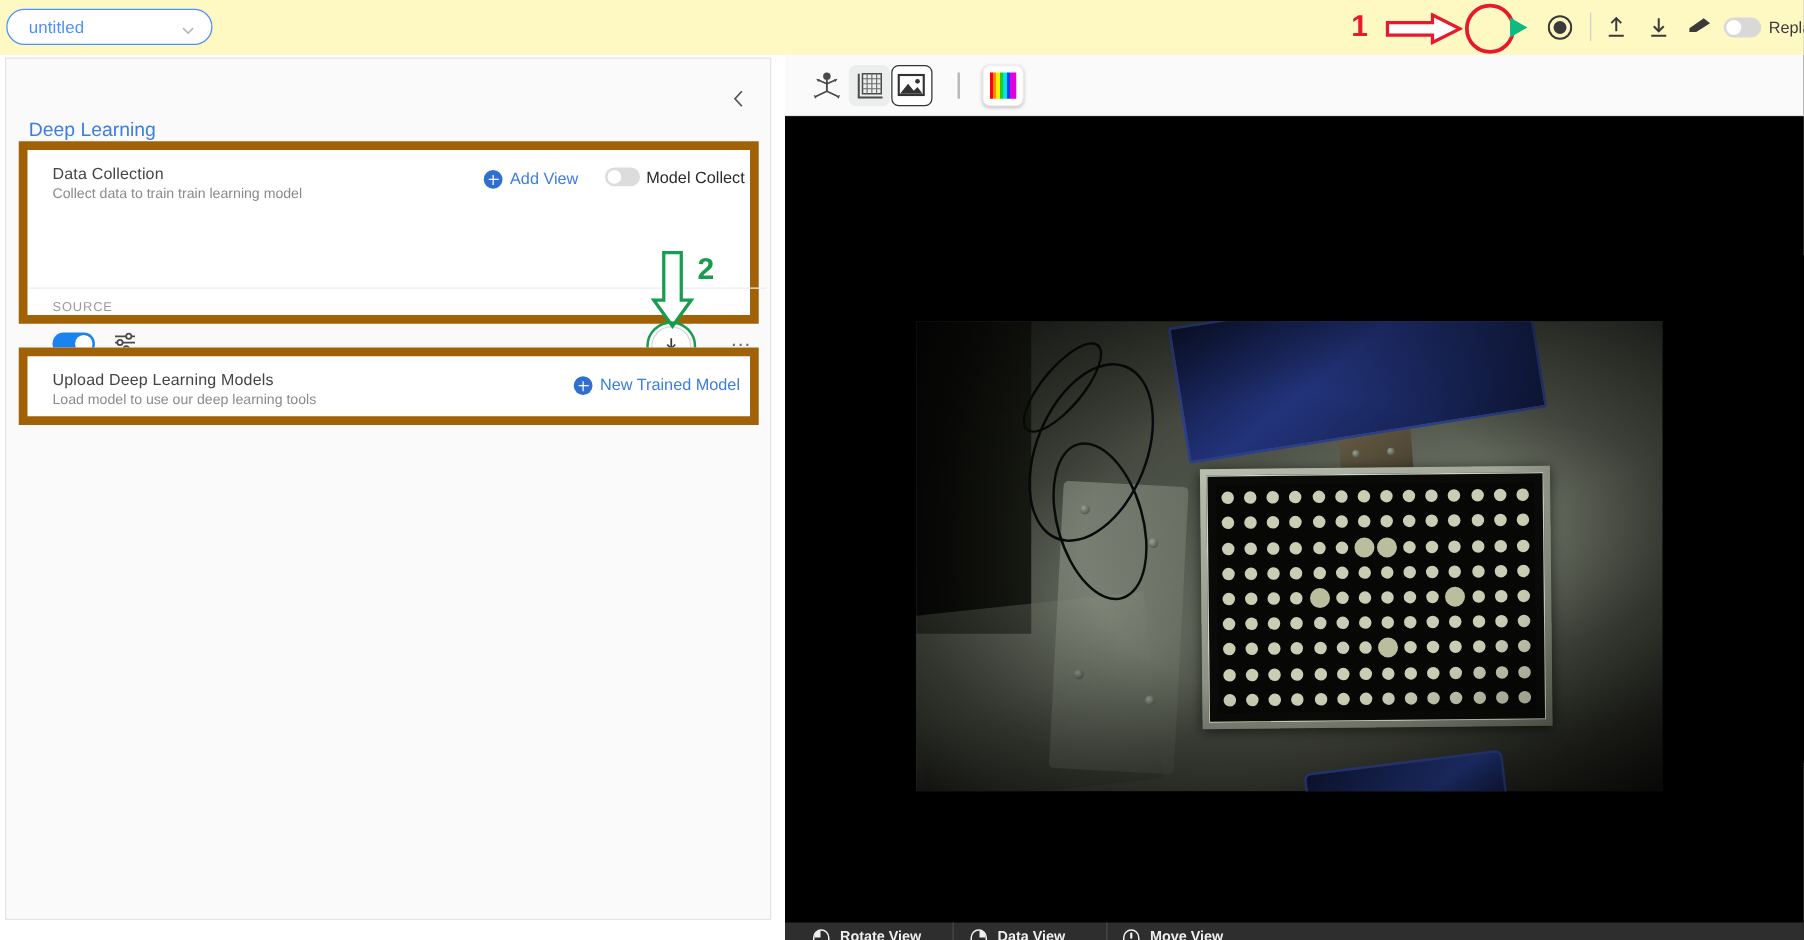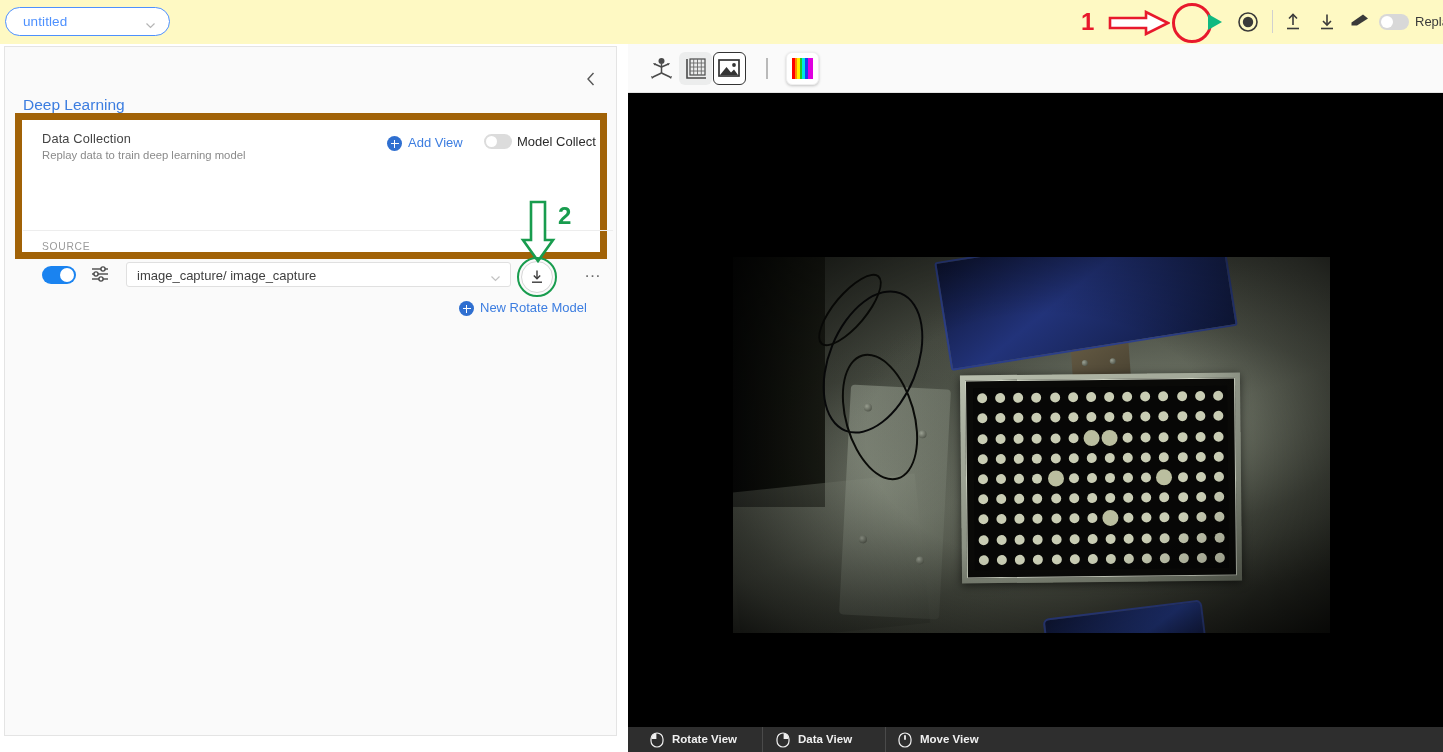--- a/index.html
+++ b/index.html
@@ -294,21 +294,21 @@
   }
   .dot { width: 10px; height: 10px; border-radius: 50%; background: #c9cdb4; }
   .dot.big { width: 16px; height: 16px; background: #babe9f; }
   .screw {
     position: absolute; width: 8px; height: 8px; border-radius: 50%;
     background: radial-gradient(circle at 35% 35%, #9aa092, #3b3f35);
   }
 
   
   #statusbar {
-    position: absolute; left: 0; bottom: 0; width: 815px; height: 25px;
+    position: absolute; left: 0; bottom: 0; width: 815px; height: 14px;
     background: #2e2e2e;
   }
   .sb-item { position: absolute; top: 5px; height: 16px; }
   .sb-item .lbl {
     position: absolute; left: 22px; top: 1px; font-size: 11.5px;
     color: #f0f0f0; font-weight: bold; white-space: nowrap;
   }
   #sb-rotate { left: 22px; }
   #sb-move { left: 148px; }
   #sb-zoom { left: 270px; }
@@ -379,45 +379,37 @@
 <div id="left-panel">
   <div id="panel-title">Deep Learning</div>
   <div id="collapse-btn">
     <svg width="14" height="16" viewBox="0 0 14 16">
         <path d="M9.5 2 L4 8 L9.5 14" fill="none" stroke="#555" stroke-width="1.4"></path>
       </svg>
   </div>
 
   <div class="card" id="card-data">
     <div class="card-head-title">Data Collection</div>
-    <div class="card-head-sub">Replay data to train deep learning model</div>
+    <div class="card-head-sub">Collect data to train train learning model</div>
     <div id="card-div"></div>
     <div id="source-label">SOURCE</div>
 
     <div id="source-toggle">
       <span class="knob"></span>
     </div>
     <div id="tune-ico">
       <svg width="20" height="20" viewBox="0 0 20 20">
         <path d="M2 5 H18" stroke="#4a4a4a" stroke-width="1.4"></path>
         <path d="M2 10 H18" stroke="#4a4a4a" stroke-width="1.4"></path>
         <path d="M2 15 H18" stroke="#4a4a4a" stroke-width="1.4"></path>
         <circle cx="13" cy="5" r="2.1" fill="#fff" stroke="#4a4a4a" stroke-width="1.4"></circle>
         <circle cx="6" cy="10" r="2.1" fill="#fff" stroke="#4a4a4a" stroke-width="1.4"></circle>
         <circle cx="11" cy="15" r="2.1" fill="#fff" stroke="#4a4a4a" stroke-width="1.4"></circle>
       </svg>
     </div>
-    <div id="source-select">
-      <span class="val">image_capture/ image_capture</span>
-      <span class="chev">
-        <svg width="11" height="11" viewBox="0 0 11 11">
-            <path d="M1.5 3.5 L5.5 7.5 L9.5 3.5" fill="none" stroke="#c2c2c2" stroke-width="1.2"></path>
-          </svg>
-      </span>
-    </div>
     <div id="source-more">…</div>
   </div>
 
   <div id="add-data">
     <span class="plus-ico"></span>
     <span class="txt">Add View</span>
   </div>
   <div id="enable-collect-toggle">
     <span class="knob"></span>
   </div>
@@ -432,23 +424,27 @@
   </div>
 
   <div id="anno2-arrow">
     <svg width="38" height="64" viewBox="0 0 38 64">
       <path d="M12 2 L26 2 L26 40 L34 40 L19 61 L4 40 L12 40 Z" fill="#ffffff" stroke="#189c4e" stroke-width="2.6"></path>
     </svg>
   </div>
   <div id="anno2-num">2</div>
   <div id="anno2-circle"></div>
 
+  <div class="card" id="card-models">
+    <div class="card-head-title">Upload Deep Learning Models</div>
+    <div class="card-head-sub">Load model to use our deep learning tools</div>
+  </div>
   <div id="new-model">
     <span class="plus-ico"></span>
-    <span class="txt">New Rotate Model</span>
+    <span class="txt">New Trained Model</span>
   </div>
 </div>
 
 <div id="viewer">
 
   <div id="viewer-toolbar">
     <div class="vt-btn" id="vt-pose">
       <svg width="33" height="33" viewBox="0 0 33 33">
         <circle cx="16.5" cy="9" r="3" fill="#4a4a4a"></circle>
         <path d="M16.5 12 L16.5 21" stroke="#4a4a4a" stroke-width="1.5"></path>

